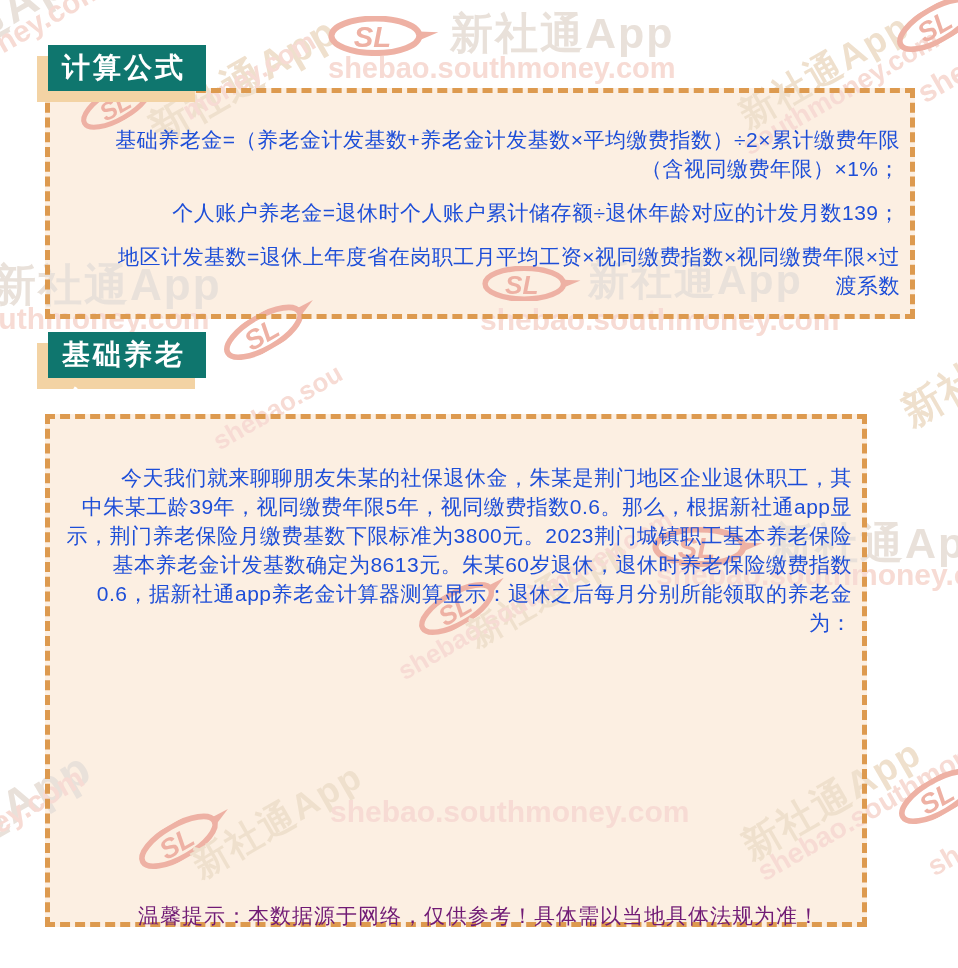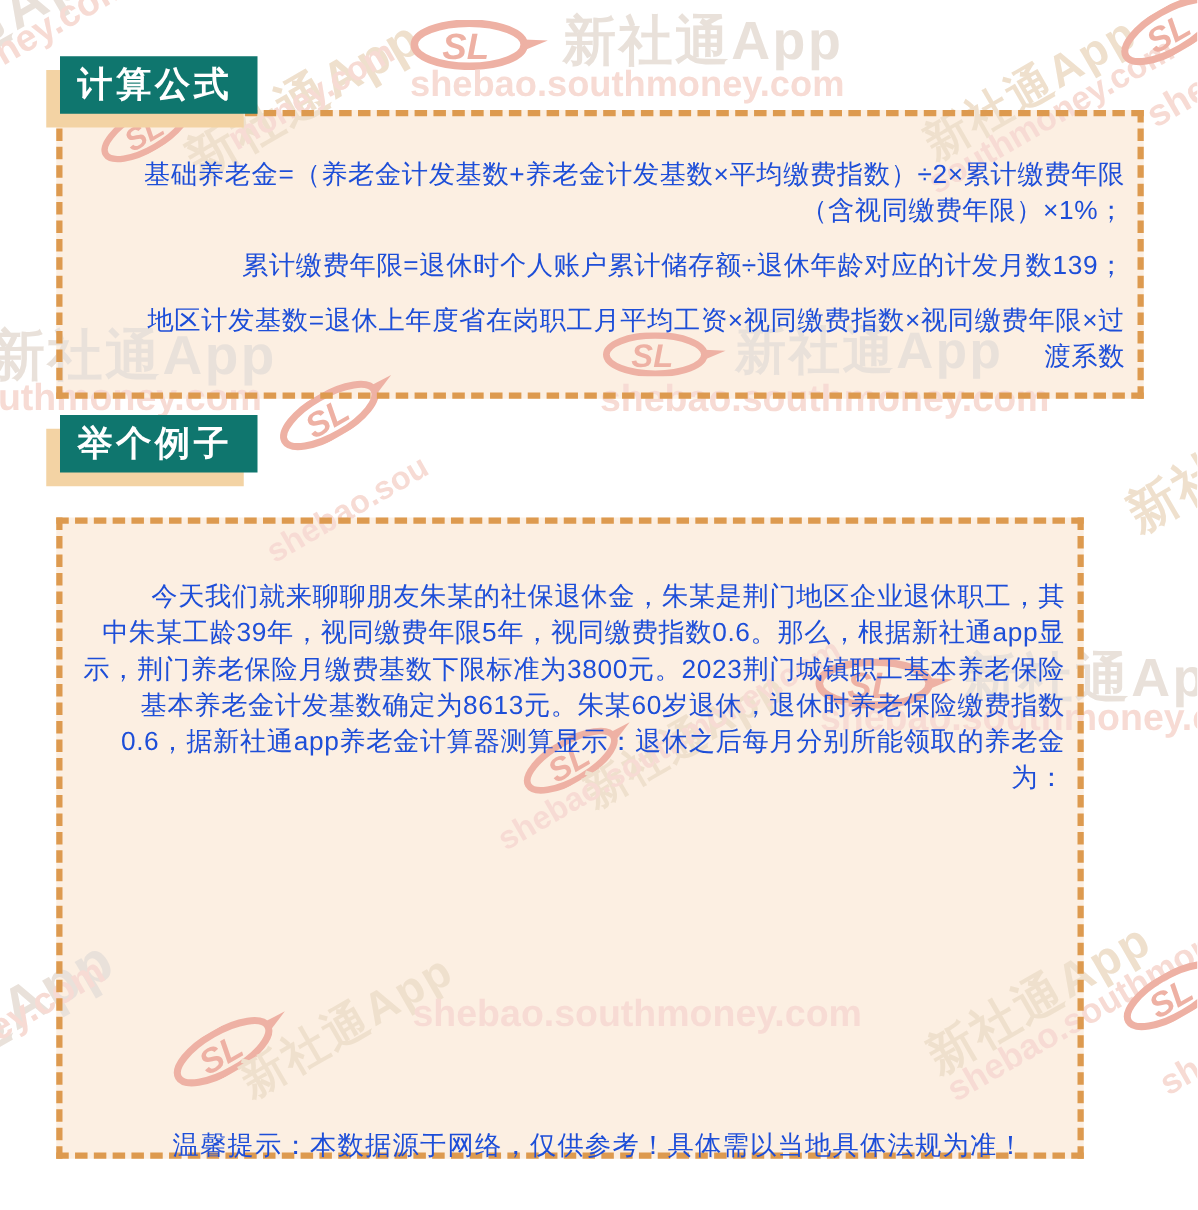--- a/index.html
+++ b/index.html
@@ -27,21 +27,21 @@
     position:absolute;left:48px;width:158px;height:46px;z-index:4;
     background:#0f766e;color:#ffffff;font-size:28px;font-weight:700;
     line-height:46px;padding-left:14px;box-sizing:border-box;
     letter-spacing:3px;box-shadow:-11px 11px 0 0 #f3d3a4;
   }
   .tab-1{top:45px;}
   .tab-2{top:332px;}
   
   .footer{
     position:absolute;left:0;top:902px;width:958px;z-index:4;
-    text-align:center;font-size:21px;color:#1d4ed8;letter-spacing:1px;
+    text-align:center;font-size:21px;color:#701a75;letter-spacing:1px;
   }
   
   .wm{
     position:absolute;z-index:2;white-space:nowrap;line-height:1;
     pointer-events:none;font-weight:bold;
   }
   .wmb{color:#e9e1da;letter-spacing:2px;}
   .wmb.tan{color:#efe0cd;}
   .wmu{color:#f7dbd4;}
   .wml{color:#eeb1a4;}
@@ -153,24 +153,24 @@
         <ellipse cx="55" cy="23" rx="51" ry="20" fill="none" stroke="currentColor" stroke-width="7"></ellipse>
         <text x="30" y="36" font-size="34" font-style="italic" font-weight="bold" fill="currentColor">SL</text>
         <path d="M106 18 L128 19 L104 29 Z" fill="currentColor"></path>
       </svg>
   </span>
   <span class="wm wmu rot" style="left:930px;top:855px;font-size:28px">shebao.southmoney.com</span>
 
   <div class="tab tab-1">计算公式</div>
   <div class="panel panel-1">
     <p>基础养老金=（养老金计发基数+养老金计发基数×平均缴费指数）÷2×累计缴费年限（含视同缴费年限）×1%；</p>
-    <p>累计缴费年限=退休时个人账户累计储存额÷退休年龄对应的计发月数139；</p>
+    <p>个人账户养老金=退休时个人账户累计储存额÷退休年龄对应的计发月数139；</p>
     <p>地区计发基数=退休上年度省在岗职工月平均工资×视同缴费指数×视同缴费年限×过渡系数</p>
   </div>
 
-  <div class="tab tab-2">举个例子</div>
+  <div class="tab tab-2">基础养老金</div>
   <div class="panel panel-2">
     <p>今天我们就来聊聊朋友朱某的社保退休金，朱某是荆门地区企业退休职工，其中朱某工龄39年，视同缴费年限5年，视同缴费指数0.6。那么，根据新社通app显示，荆门养老保险月缴费基数下限标准为3800元。2023荆门城镇职工基本养老保险基本养老金计发基数确定为8613元。朱某60岁退休，退休时养老保险缴费指数0.6，据新社通app养老金计算器测算显示：退休之后每月分别所能领取的养老金为：</p>
   </div>
 
   <div class="footer">温馨提示：本数据源于网络，仅供参考！具体需以当地具体法规为准！</div>
 
 </div>
 
 </body></html>

